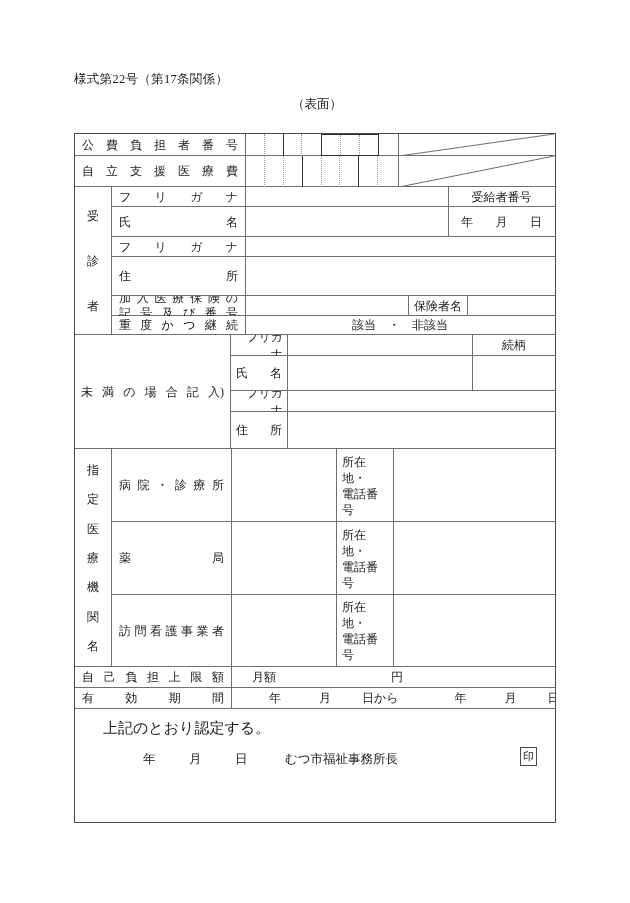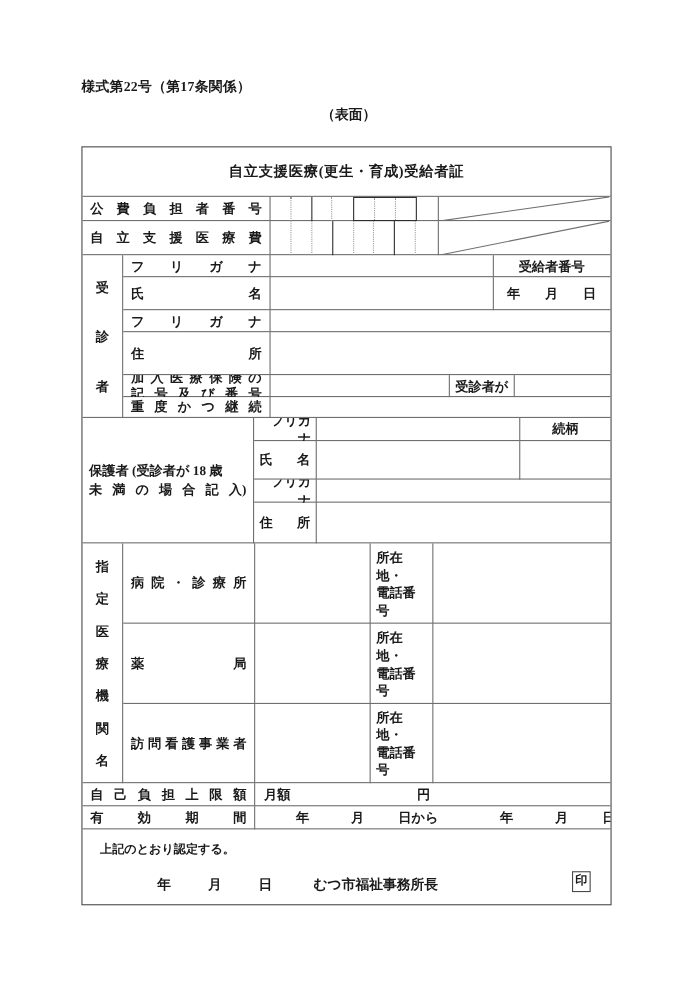--- a/index.html
+++ b/index.html
@@ -12,21 +12,20 @@
     height: 903px;
     font-family: "Liberation Serif", "DejaVu Serif", serif;
     color: #1a1a1a;
     position: relative;
     overflow: hidden;
   }
   .page {
     position: relative;
     width: 564px;
     height: 903px;
-    font-weight: bold;
   }
 
   
   .form-no {
     position: absolute;
     left: 74px;
     top: 71px;
     font-size: 12.5px;
     letter-spacing: 0.3px;
     white-space: nowrap;
@@ -145,23 +144,23 @@
   .diagwrap svg { display: block; }
 
   
   .certify {
     box-sizing: border-box;
     position: relative;
     width: 100%;
   }
   .certify .line1 {
     position: absolute;
-    left: 16px;
+    left: 28px;
     top: 10px;
-    font-size: 11px;
+    font-size: 15px;
     white-space: nowrap;
   }
   .certify .d-year { position: absolute; left: 68px; top: 42px; font-size: 12.5px; }
   .certify .d-month { position: absolute; left: 114px; top: 42px; font-size: 12.5px; }
   .certify .d-day { position: absolute; left: 160px; top: 42px; font-size: 12.5px; }
   .certify .issuer { position: absolute; left: 210px; top: 42px; font-size: 12.5px; white-space: nowrap; }
   .seal {
     position: absolute;
     right: 18px;
     top: 38px;
@@ -179,23 +178,20 @@
 </head>
 <body>
 
 <div class="page">
 
   <div class="form-no">様式第22号（第17条関係）</div>
   <div class="side-note">（表面）</div>
 
   <div class="frame">
 
-    <div class="row bb">
-      <div class="title" style="width:480px;">自立支援医療(更生・育成)受給者証</div>
-    </div>
 
     <div class="row bb" style="height:22px;">
       <div class="cell br" style="width:171px;height:22px;padding:0;">
         <div class="spread">
           <span>公</span>
           <span>費</span>
           <span>負</span>
           <span>担</span>
           <span>者</span>
           <span>番</span>
@@ -330,45 +326,45 @@
                 <span>記</span>
                 <span>号</span>
                 <span>及</span>
                 <span>び</span>
                 <span>番</span>
                 <span>号</span>
               </span>
             </div>
           </div>
           <div class="cell br" style="width:163px;height:20px;"></div>
-          <div class="cell br center" style="width:59px;height:20px;">受診者が</div>
+          <div class="cell br center" style="width:59px;height:20px;">保険者名</div>
           <div class="cell" style="width:86px;height:20px;"></div>
         </div>
 
         <div class="row" style="height:19px;">
           <div class="cell br" style="width:134px;height:19px;padding:0;">
             <div class="spread">
               <span>重</span>
               <span>度</span>
               <span>か</span>
               <span>つ</span>
               <span>継</span>
               <span>続</span>
             </div>
           </div>
+          <div class="cell center" style="width:308px;height:19px;">該当　・　非該当</div>
         </div>
 
       </div>
     </div>
 
     <div class="row bb" style="height:114px;">
 
       <div class="cell br" style="width:156px;height:114px;padding:0;">
         <div style="width:100%;display:flex;flex-direction:column;justify-content:center;padding:0 6px;box-sizing:border-box;">
-          <span style="font-size:12px;line-height:17px;white-space:nowrap;">保護者 (受診者が 18 歳</span>
           <span style="display:flex;justify-content:space-between;font-size:12px;line-height:17px;">
             <span>未</span>
             <span>満</span>
             <span>の</span>
             <span>場</span>
             <span>合</span>
             <span>記</span>
             <span>入)</span>
           </span>
         </div>
@@ -495,21 +491,21 @@
           <span>己</span>
           <span>負</span>
           <span>担</span>
           <span>上</span>
           <span>限</span>
           <span>額</span>
         </div>
       </div>
       <div class="cell" style="width:323px;height:21px;padding:0;">
         <div style="display:flex;align-items:center;width:100%;font-size:12px;">
-          <span style="margin-left:8px;">月額</span>
+          <span style="margin-left:20px;">月額</span>
           <span style="margin-left:115px;">円</span>
         </div>
       </div>
     </div>
 
     <div class="row bb" style="height:21px;">
       <div class="cell br" style="width:157px;height:21px;padding:0;">
         <div class="spread">
           <span>有</span>
           <span>効</span>

